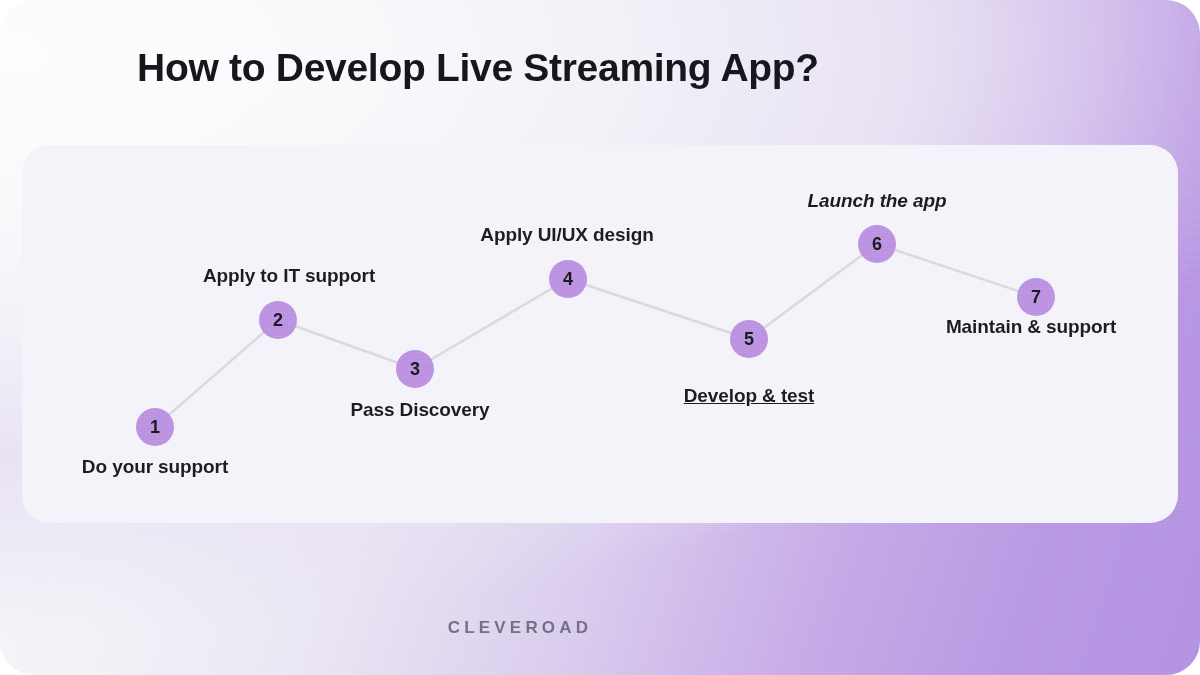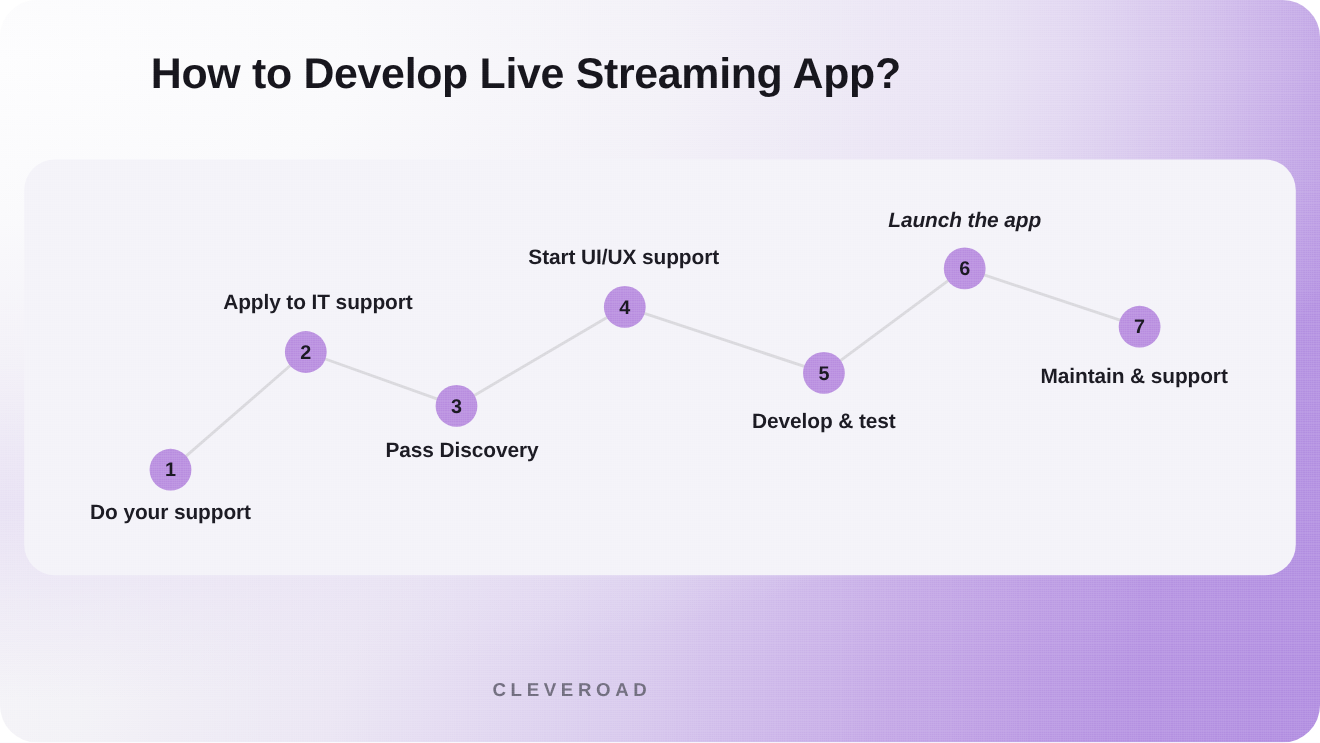--- a/index.html
+++ b/index.html
@@ -117,27 +117,27 @@
   </svg>
 
   <div id="nodes-layer">
       <div class="node" style="left: 155px; top: 427px; background: rgb(185, 142, 224);">1</div>
       <div class="step-label center" style="left: 155px; top: 456px;">Do your support</div>
       <div class="node" style="left: 278px; top: 320px; background: rgb(185, 142, 224);">2</div>
       <div class="step-label center" style="left: 289px; top: 265px;">Apply to IT support</div>
       <div class="node" style="left: 415px; top: 369px; background: rgb(185, 142, 224);">3</div>
       <div class="step-label center" style="left: 420px; top: 399px;">Pass Discovery</div>
       <div class="node" style="left: 568px; top: 279px; background: rgb(185, 142, 224);">4</div>
-      <div class="step-label center" style="left: 567px; top: 224px;">Start UI/UX support</div>
+      <div class="step-label center" style="left: 567px; top: 224px;">Apply UI/UX design</div>
       <div class="node" style="left: 749px; top: 339px; background: rgb(185, 142, 224);">5</div>
-      <div class="step-label center" style="left: 749px; top: 373px;">Develop &amp; test</div>
+      <div class="step-label center" style="left: 749px; top: 385px; text-decoration: underline;">Develop &amp; test</div>
       <div class="node" style="left: 877px; top: 244px; background: rgb(185, 142, 224);">6</div>
       <div class="step-label center" style="left: 877px; top: 190px; font-style: italic;">Launch the app</div>
       <div class="node" style="left: 1036px; top: 297px; background: rgb(185, 142, 224);">7</div>
-      <div class="step-label center" style="left: 1031px; top: 332px;">Maintain &amp; support</div>
+      <div class="step-label center" style="left: 1031px; top: 316px;">Maintain &amp; support</div>
     </div>
 
   <div id="title">How to Develop Live Streaming App?</div>
 
   <div id="footer">CLEVEROAD</div>
 
   <div id="noise"></div>
 </div>
 
 </body></html>

